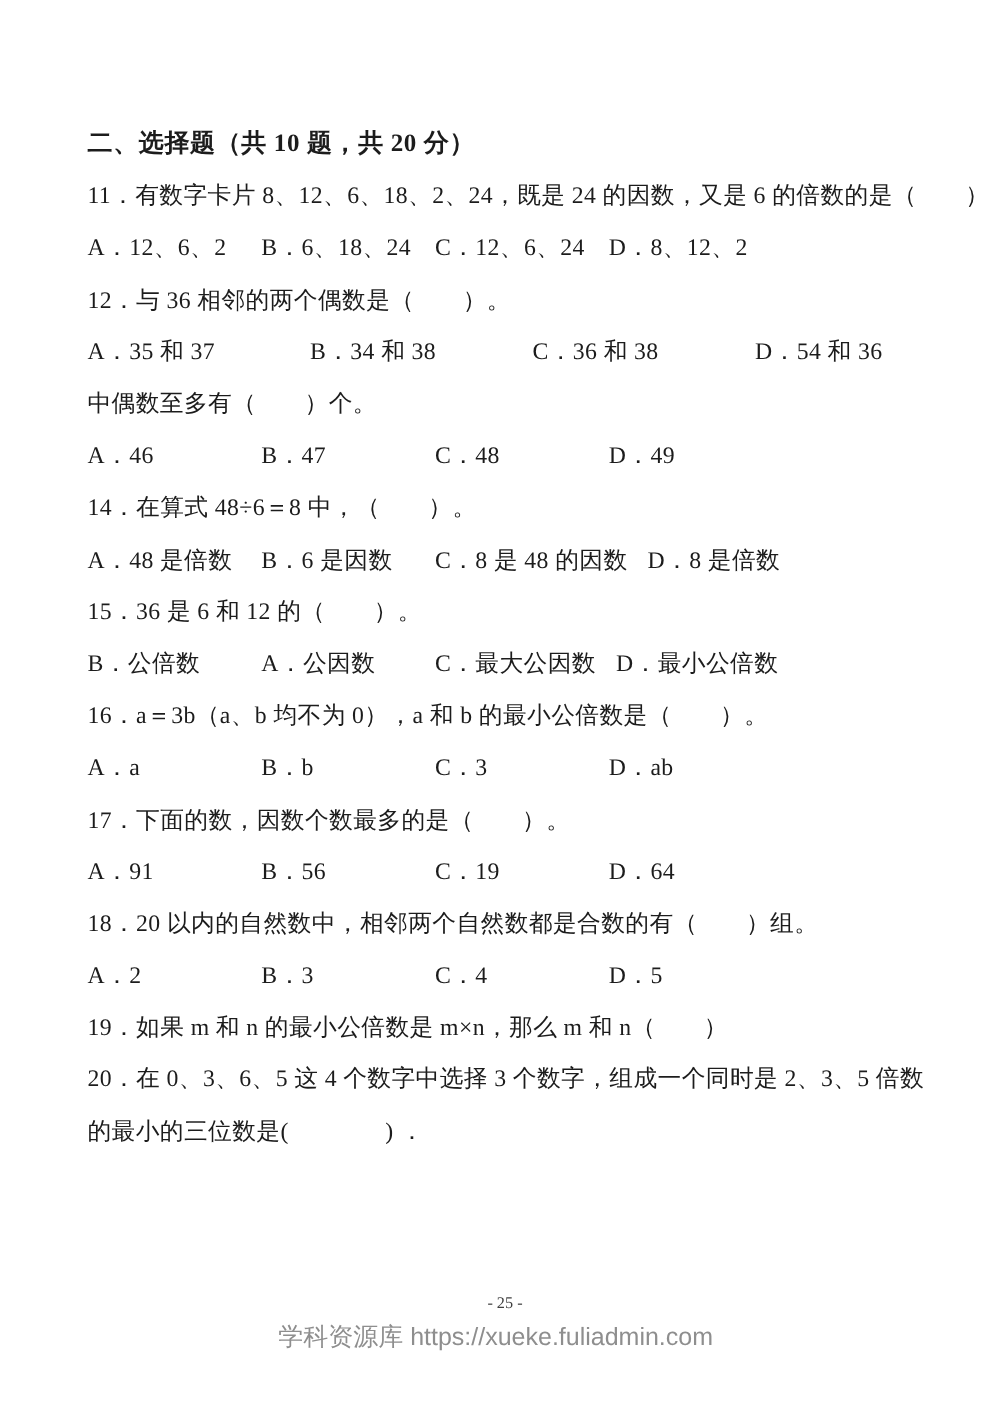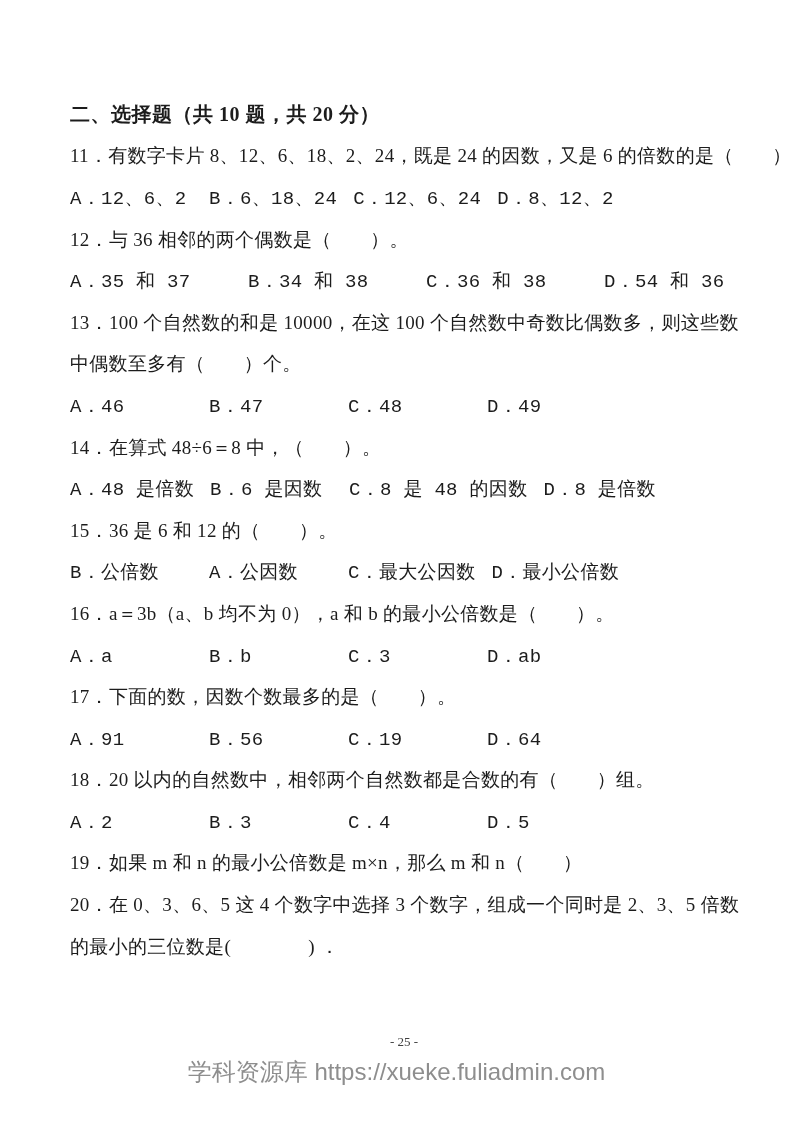--- a/index.html
+++ b/index.html
@@ -26,42 +26,41 @@
   }
   .sec-title{
     font-weight:bold;
     font-size:20px;
     letter-spacing:0.5px;
   }
   .opts .opt{
     min-width:139px;
     box-sizing:border-box;
     padding-right:16px;
-    font-family:Liberation Mono, monospace;
   }
   .opts.wide .opt{
     min-width:178px;
   }
   .opts .opt:last-child{
     min-width:0;padding-right:0;
   }
   .pagenum{
     position:absolute;
     top:1034px;left:0;right:0;
     text-align:center;
     font-size:13px;
     color:#3f3f3f;
     font-family:"Liberation Serif","DejaVu Serif",serif;
     padding-left:15px;
   }
   .site{
     position:absolute;
     top:1056px;left:0;right:0;
     text-align:center;
-    font-size:24px;
+    font-size:20px;
     color:#8e8e8e;
     font-family:"Liberation Sans","DejaVu Sans",sans-serif;
   }
 </style>
 </head>
 <body>
 
 <div class="page">
   <div class="content">
     <div class="line sec-title">二、选择题（共 10 题，共 20 分）</div>
@@ -73,21 +72,20 @@
           <span class="opt">C．12、6、24</span>
           <span class="opt">D．8、12、2</span>
         </div>
         <div class="line qtext">12．与 36 相邻的两个偶数是（　　）。</div>
         <div class="line opts wide">
           <span class="opt">A．35 和 37</span>
           <span class="opt">B．34 和 38</span>
           <span class="opt">C．36 和 38</span>
           <span class="opt">D．54 和 36</span>
         </div>
-        <div class="line qtext">13．100 个自然数的和是 10000，在这 100 个自然数中奇数比偶数多，则这些数</div>
         <div class="line qtext">中偶数至多有（　　）个。</div>
         <div class="line opts">
           <span class="opt">A．46</span>
           <span class="opt">B．47</span>
           <span class="opt">C．48</span>
           <span class="opt">D．49</span>
         </div>
         <div class="line qtext">14．在算式 48÷6＝8 中，（　　）。</div>
         <div class="line opts">
           <span class="opt">A．48 是倍数</span>

